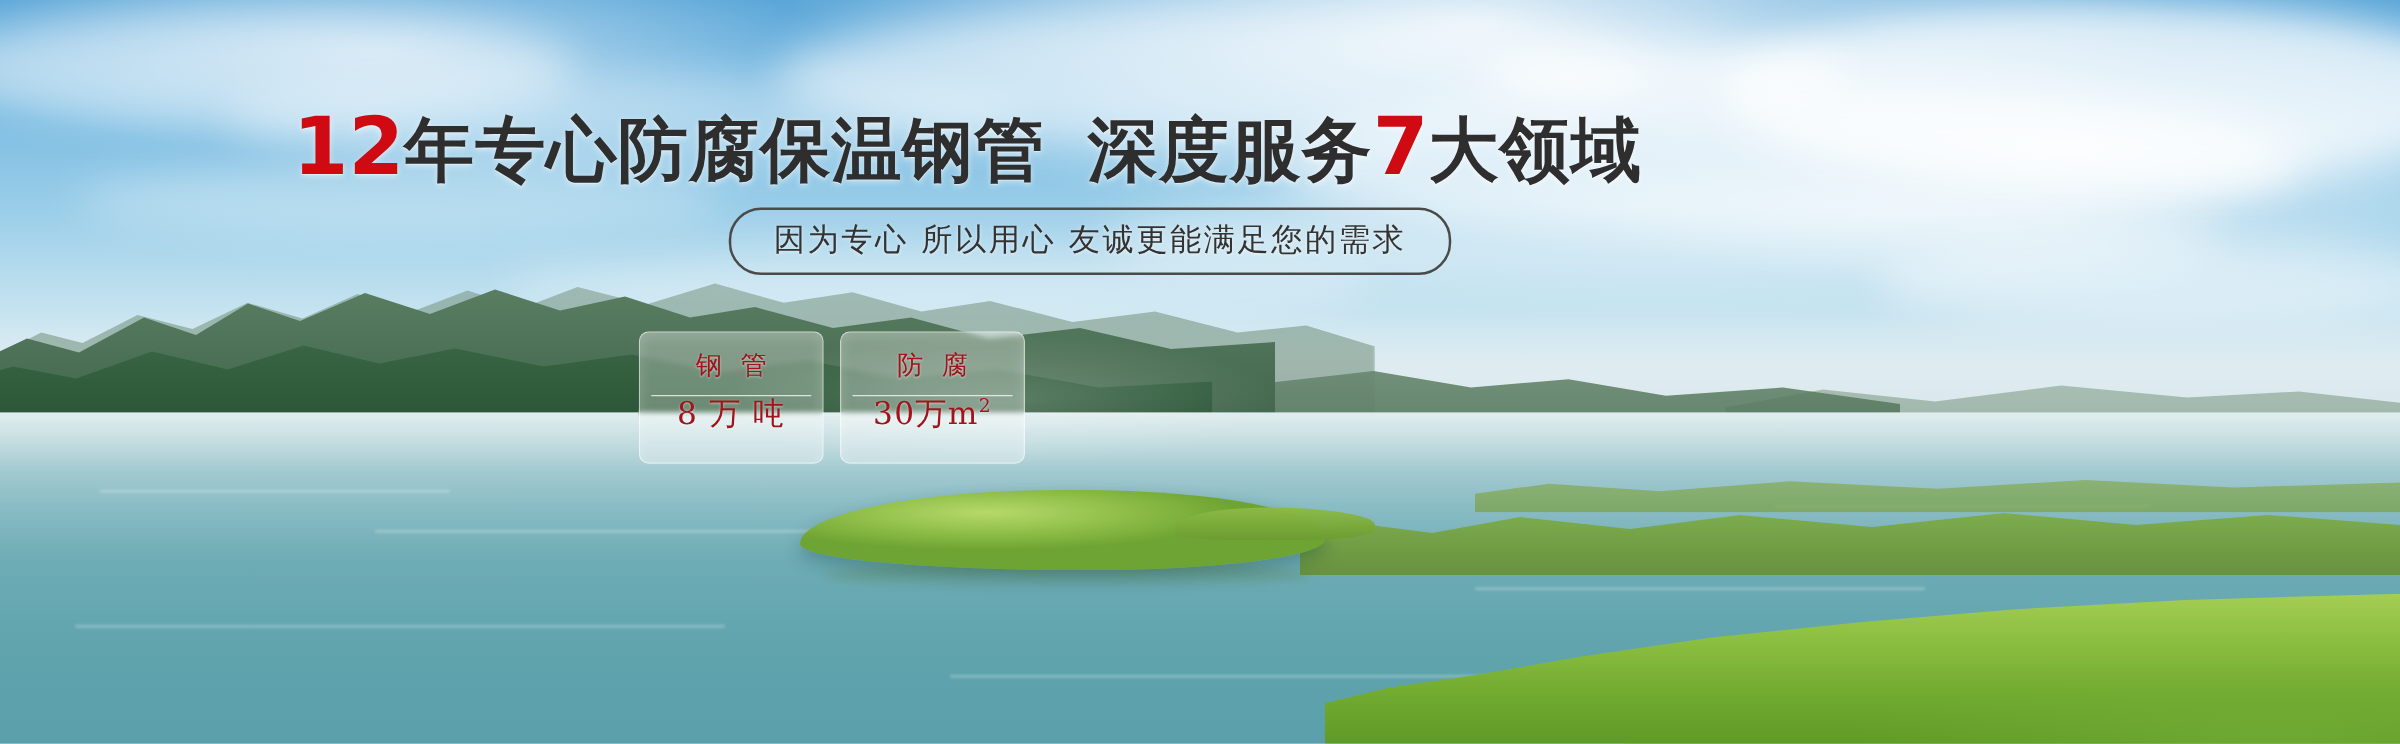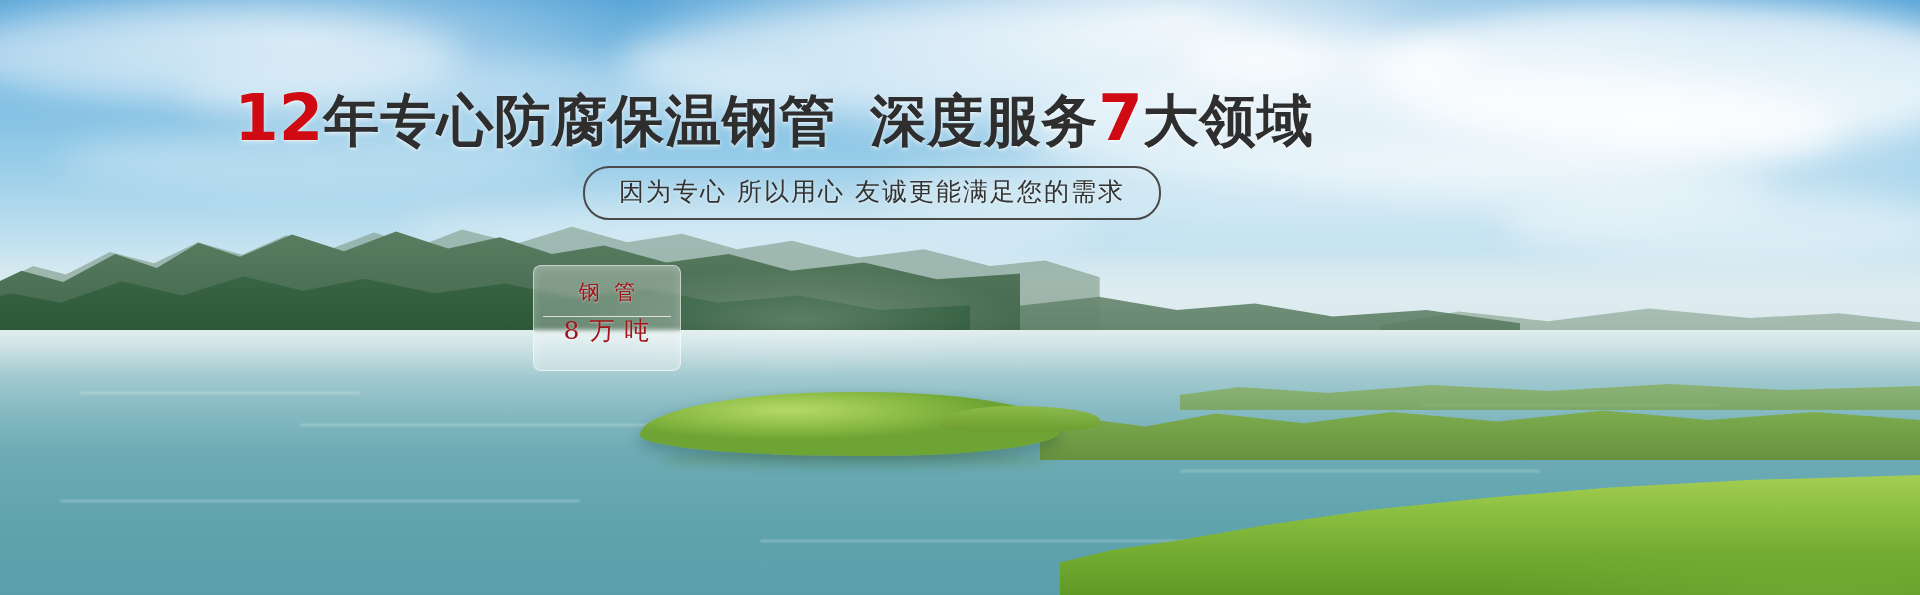--- a/index.html
+++ b/index.html
@@ -230,21 +230,21 @@
     letter-spacing:2px;
     color:#333;
     white-space:nowrap;
     background:rgba(255,255,255,.06);
     text-shadow:0 1px 3px rgba(255,255,255,.6);
   }
 
   
   .stats {
     position:absolute;
-    left:533px; top:265px;
+    left:511px; top:265px;
     display:flex;
     gap:13px;
   }
   .stat-card {
     width:148px;
     height:106px;
     background:rgba(255,255,255,.30);
     border:1px solid rgba(255,255,255,.55);
     border-radius:8px;
     backdrop-filter:blur(2px);
@@ -349,17 +349,22 @@
 
   <div class="stat-glow"></div>
   <div class="stats">
 
     <div class="stat-card">
       <div class="stat-label">钢 管</div>
       <div class="stat-divider"></div>
       <div class="stat-value"><span>8 万 吨</span></div>
     </div>
 
+    <div class="stat-card">
+      <div class="stat-label">防 腐</div>
+      <div class="stat-divider"></div>
+      <div class="stat-value"><span>30万m</span><sup>2</sup></div>
+    </div>
 
 
   </div>
 
 </div>
 
 </body></html>

